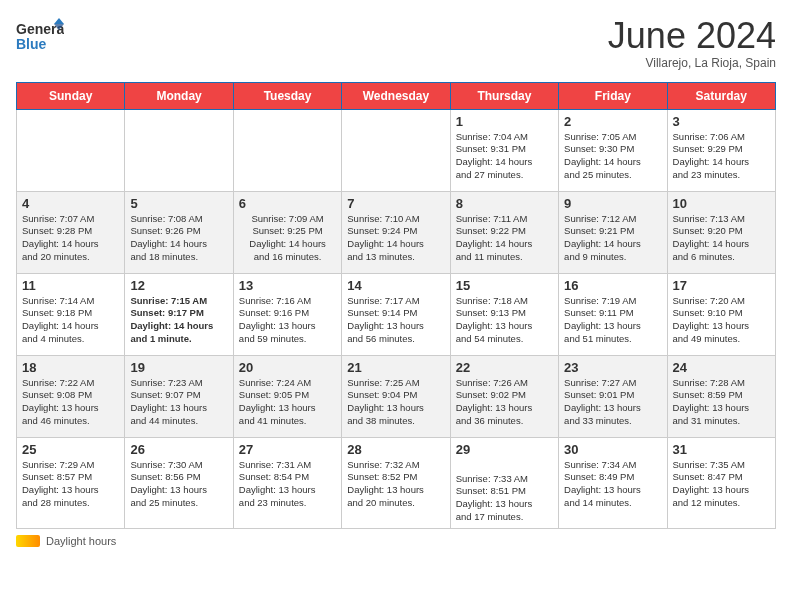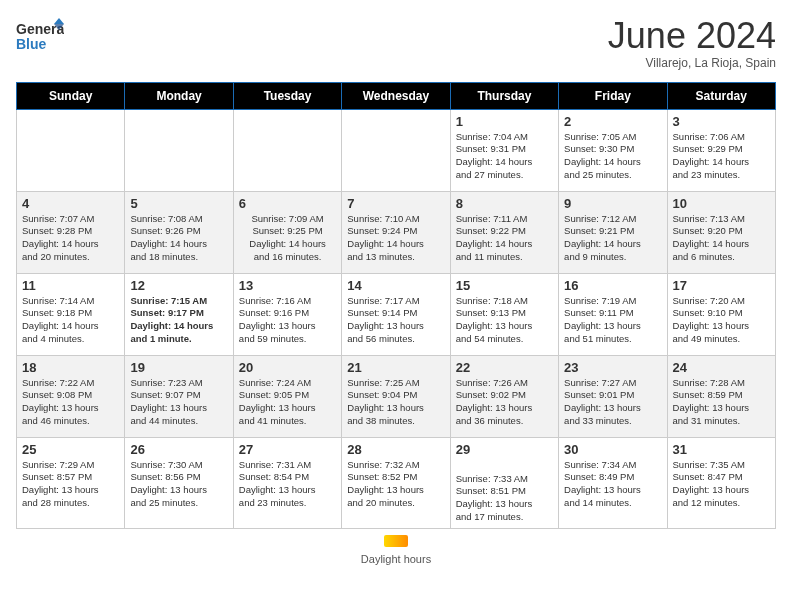--- a/index.html
+++ b/index.html
@@ -33,21 +33,21 @@
     .subtitle {
       font-size: 12px;
       color: #555;
     }
     table {
       width: 100%;
       border-collapse: collapse;
       table-layout: fixed;
     }
     thead tr th {
-      background-color: #000000;
+      background-color: #ef4444;
       color: #fff;
       font-size: 12px;
       font-weight: bold;
       padding: 6px 4px;
       text-align: center;
       border: 1px solid #1a6bb5;
     }
     tbody tr td {
       border: 1px solid #ccc;
       vertical-align: top;
@@ -75,21 +75,20 @@
     .empty-cell {
       background: #fff;
     }
     .footer-note {
       margin-top: 6px;
       font-size: 11px;
       color: #555;
       display: flex;
       align-items: center;
       gap: 6px;
-      flex-direction: column;
     }
     .daylight-bar {
       display: inline-block;
       width: 24px;
       height: 12px;
       background: linear-gradient(to right, #ffd700, #ff8c00);
       border-radius: 2px;
     }
   </style>
 </head>

